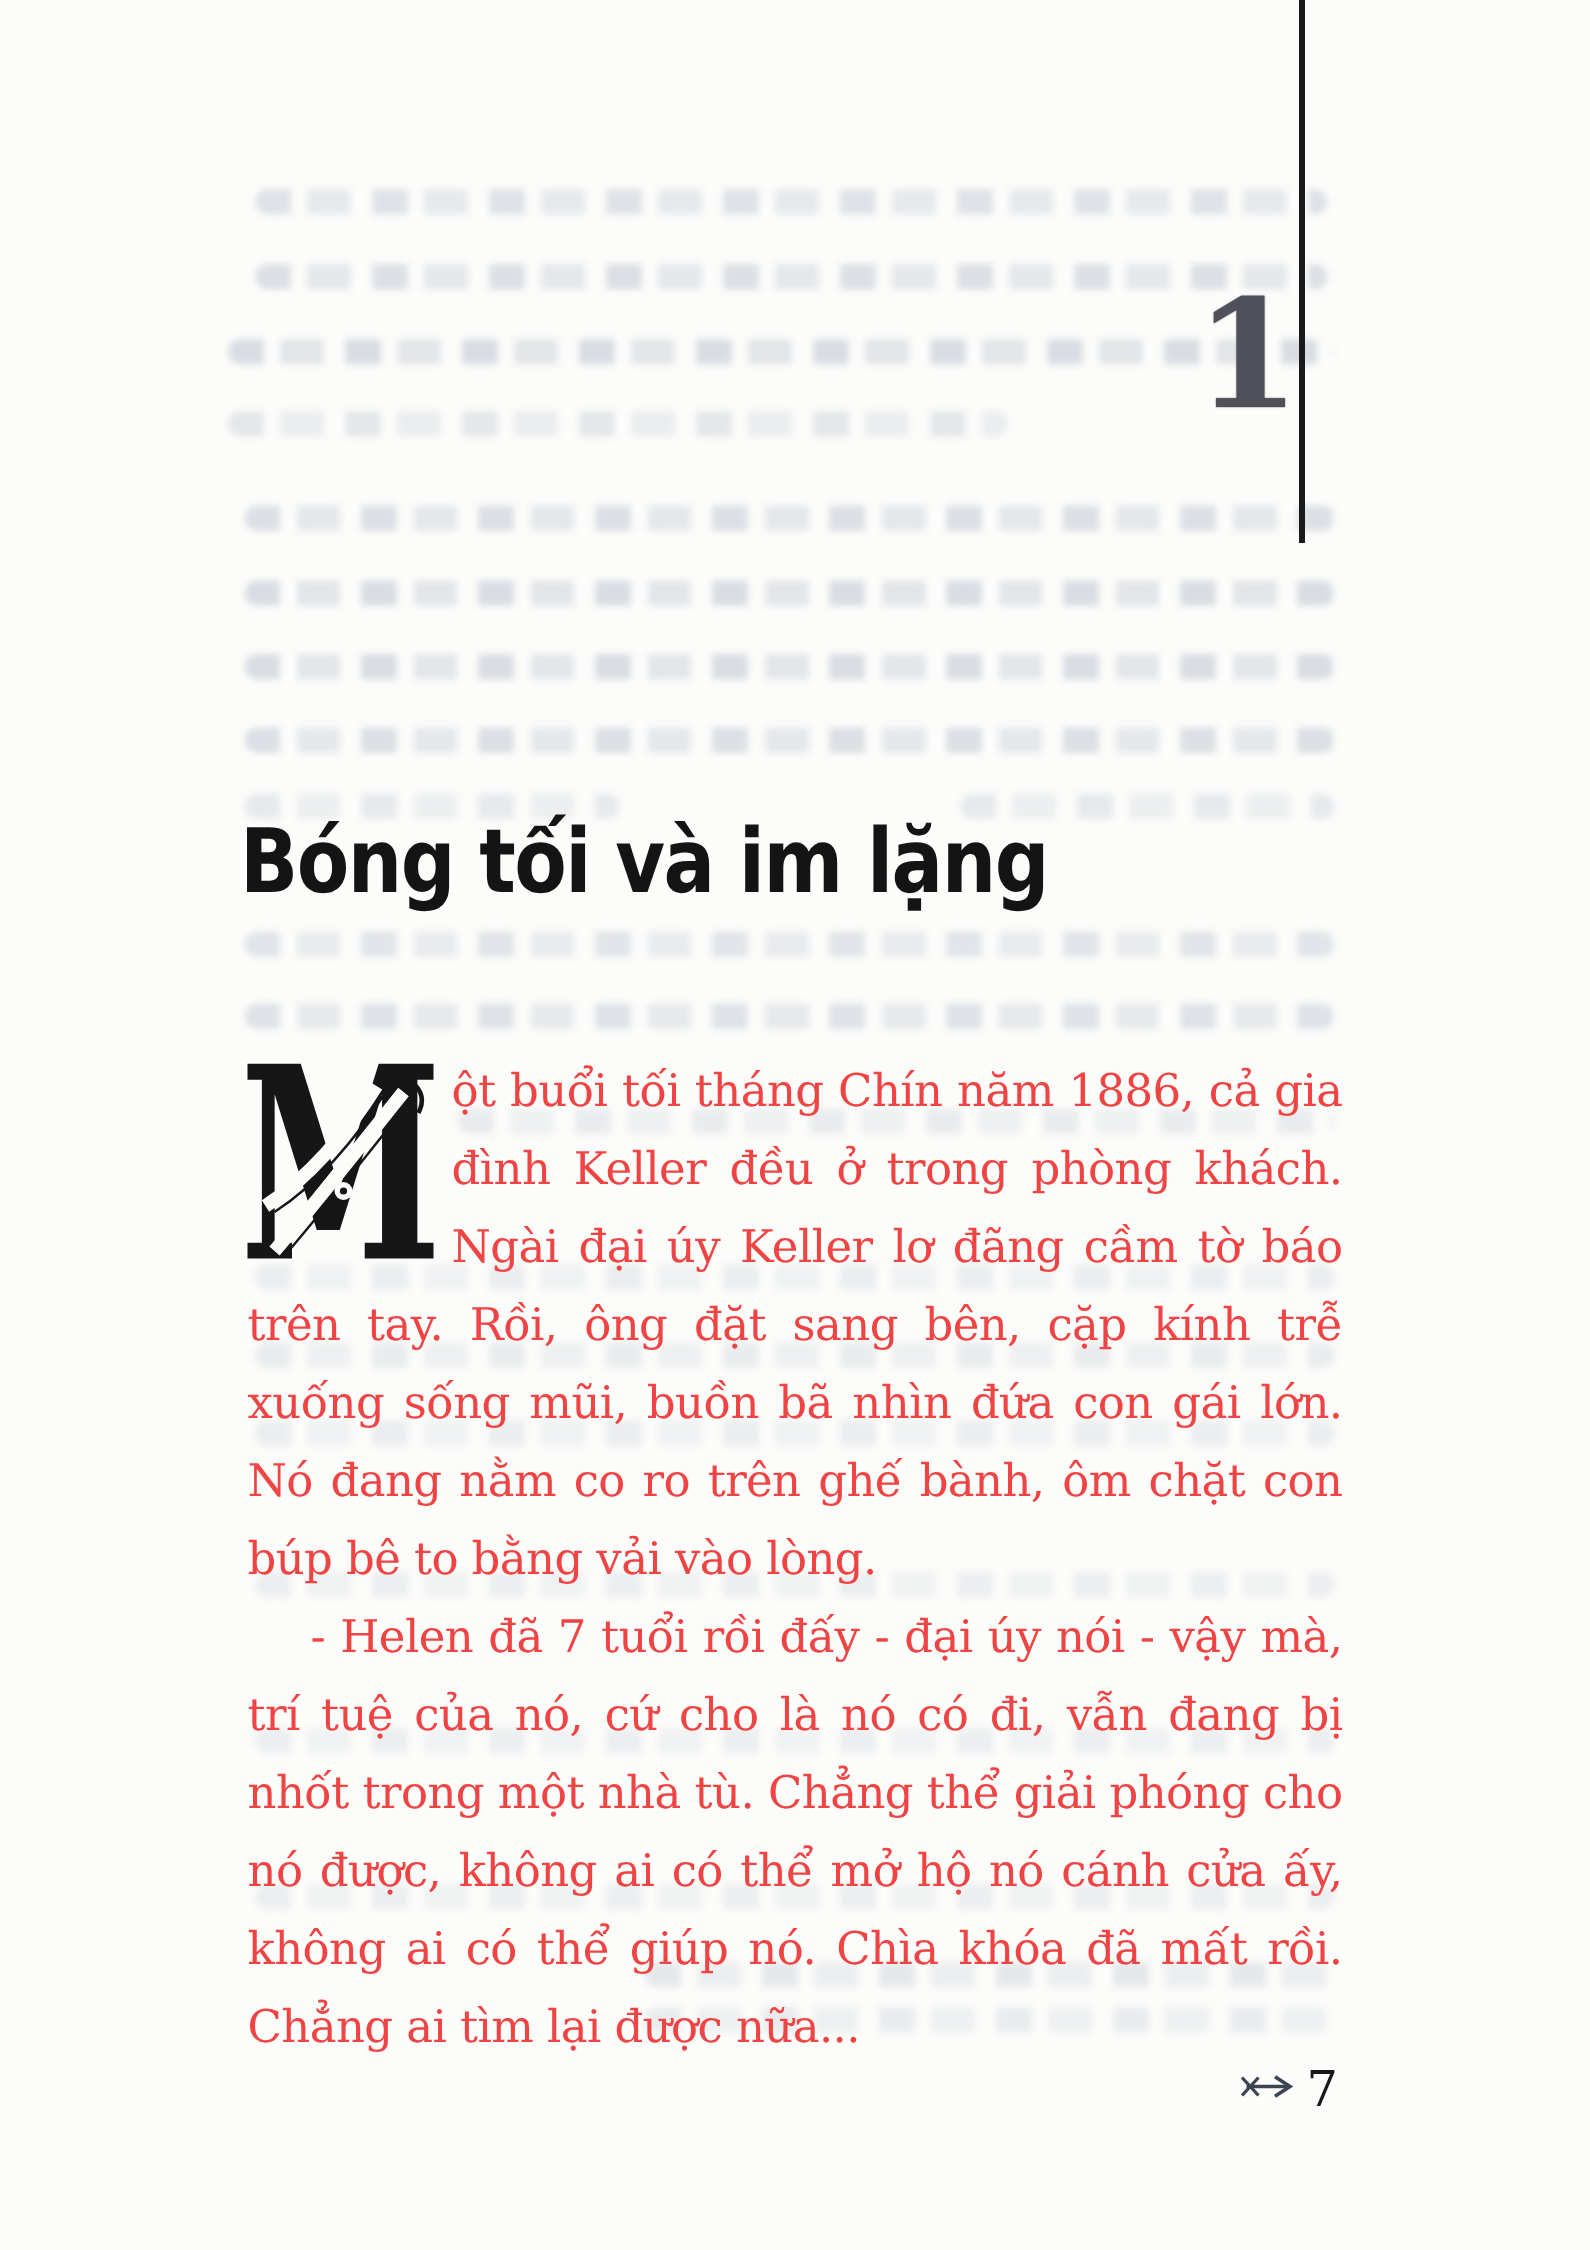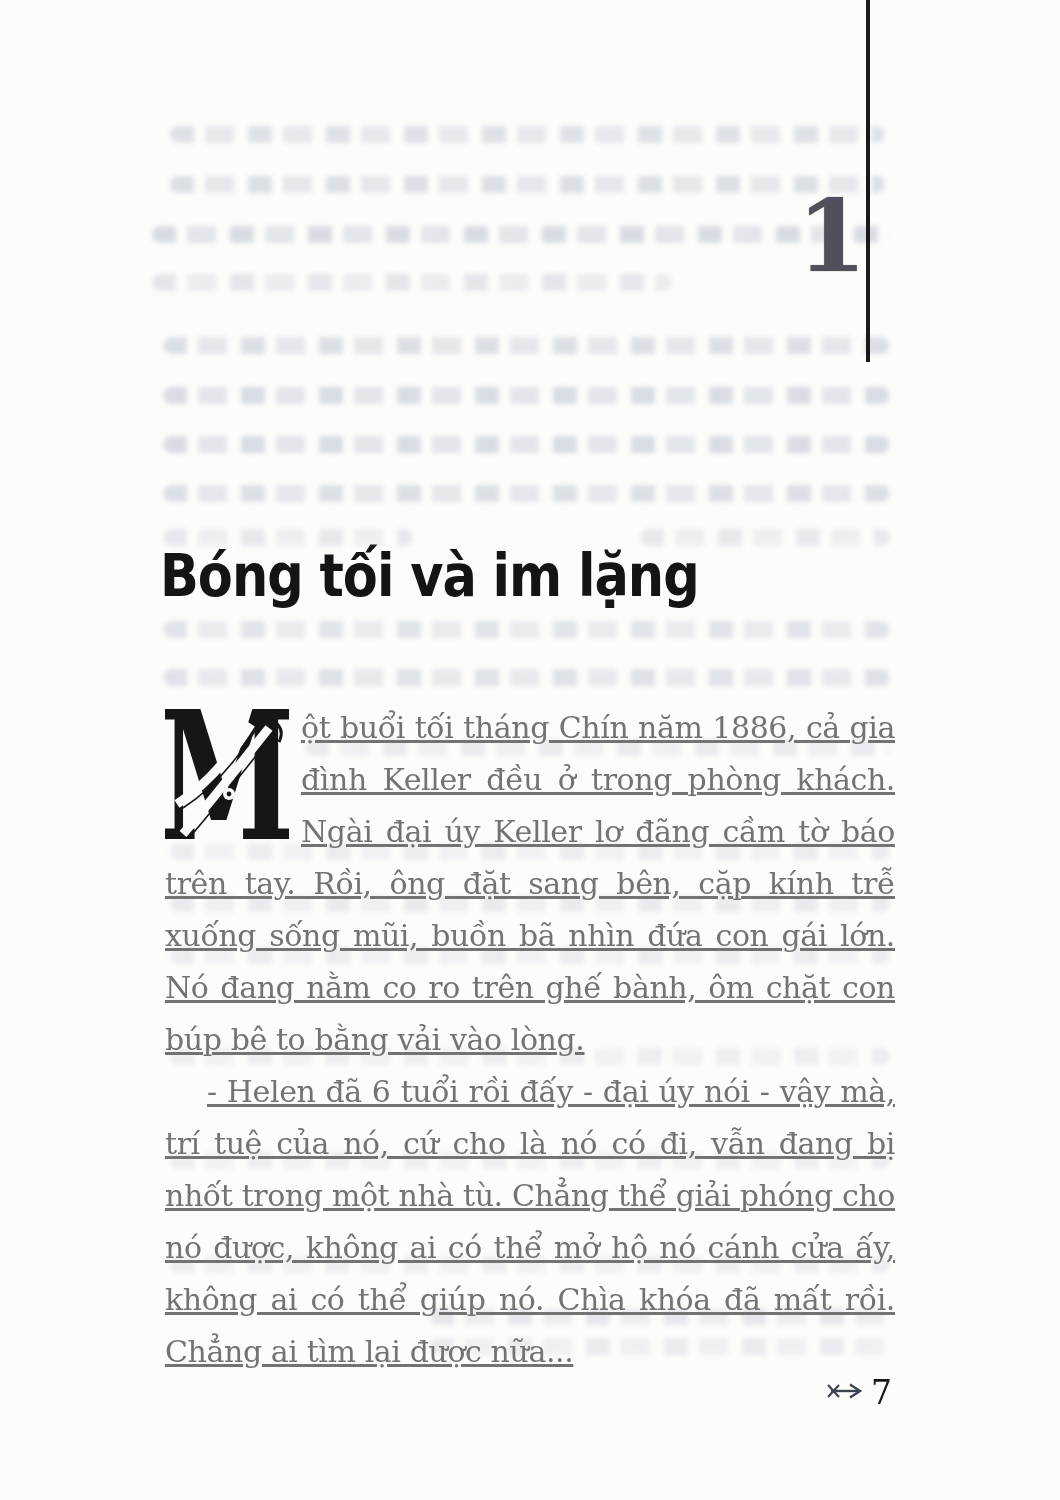--- a/index.html
+++ b/index.html
@@ -42,21 +42,21 @@
     transform:scaleY(1.16);transform-origin:left top;
     white-space:nowrap;z-index:2;
   }
   .body-block{
     position:absolute;left:165px;top:702px;width:730px;
     z-index:1;
   }
   .body-block p{
     margin:0;
     font-size:30px;line-height:52px;letter-spacing:-0.4px;
-    text-align:justify;color:#737373;text-decoration:underline;
+    text-align:justify;color:#ef4444;
   }
   .body-block p.indented{text-indent:42px;}
   .dropcap-wrap{
     float:left;width:124px;height:150px;margin:4px 12px 0 0;
   }
   .page-footer{
     position:absolute;top:1376px;right:168px;
     display:flex;align-items:center;gap:7px;z-index:2;
   }
   .page-footer .num{
@@ -86,21 +86,21 @@
           <path d="M18,128 C44,98 72,62 104,22" stroke="#fcfcfa" stroke-width="9" fill="none"></path>
           <path d="M24,132 C50,102 78,66 110,26" stroke="#161616" stroke-width="1.6" fill="none"></path>
           <path d="M12,98 C40,80 66,50 86,18" stroke="#fcfcfa" stroke-width="9" fill="none"></path>
           <path d="M18,102 C46,84 72,54 92,22" stroke="#161616" stroke-width="1.6" fill="none"></path>
           <circle cx="64" cy="88" r="6" fill="#fcfcfa"></circle>
           <circle cx="64" cy="88" r="2.4" fill="#161616"></circle>
         </svg>
       </span><span>ột buổi tối tháng Chín năm 1886, cả gia đình Keller đều ở trong phòng khách. Ngài đại úy Keller lơ đãng cầm tờ báo trên tay. Rồi, ông đặt sang bên, cặp kính trễ xuống sống mũi, buồn bã nhìn đứa con gái lớn. Nó đang nằm co ro trên ghế bành, ôm chặt con búp bê to bằng vải vào lòng.</span>
     </p>
 
-    <p class="indented">- Helen đã 6 tuổi rồi đấy - đại úy nói - vậy mà, trí tuệ của nó, cứ cho là nó có đi, vẫn đang bị nhốt trong một nhà tù. Chẳng thể giải phóng cho nó được, không ai có thể mở hộ nó cánh cửa ấy, không ai có thể giúp nó. Chìa khóa đã mất rồi. Chẳng ai tìm lại được nữa...</p>
+    <p class="indented">- Helen đã 7 tuổi rồi đấy - đại úy nói - vậy mà, trí tuệ của nó, cứ cho là nó có đi, vẫn đang bị nhốt trong một nhà tù. Chẳng thể giải phóng cho nó được, không ai có thể mở hộ nó cánh cửa ấy, không ai có thể giúp nó. Chìa khóa đã mất rồi. Chẳng ai tìm lại được nữa...</p>
 
 
   </div>
 
   <div class="page-footer">
     <span>
       <svg width="40" height="22" viewBox="0 0 40 22" aria-hidden="true">
         <path d="M4,5 L15,17 M4,17 L15,5" stroke="#3c4452" stroke-width="2.2" fill="none"></path>
         <line x1="7" y1="11" x2="34" y2="11" stroke="#3c4452" stroke-width="2.4"></line>
         <path d="M26,4.5 L36,11 L26,17.5" fill="none" stroke="#3c4452" stroke-width="2.4"></path>

